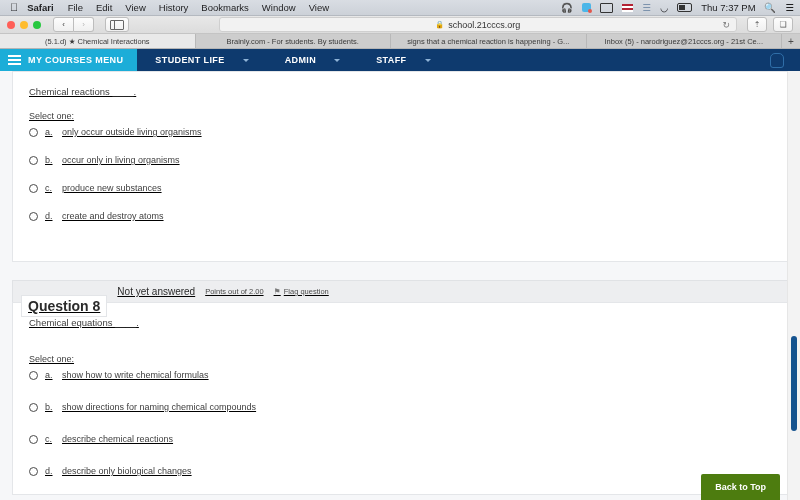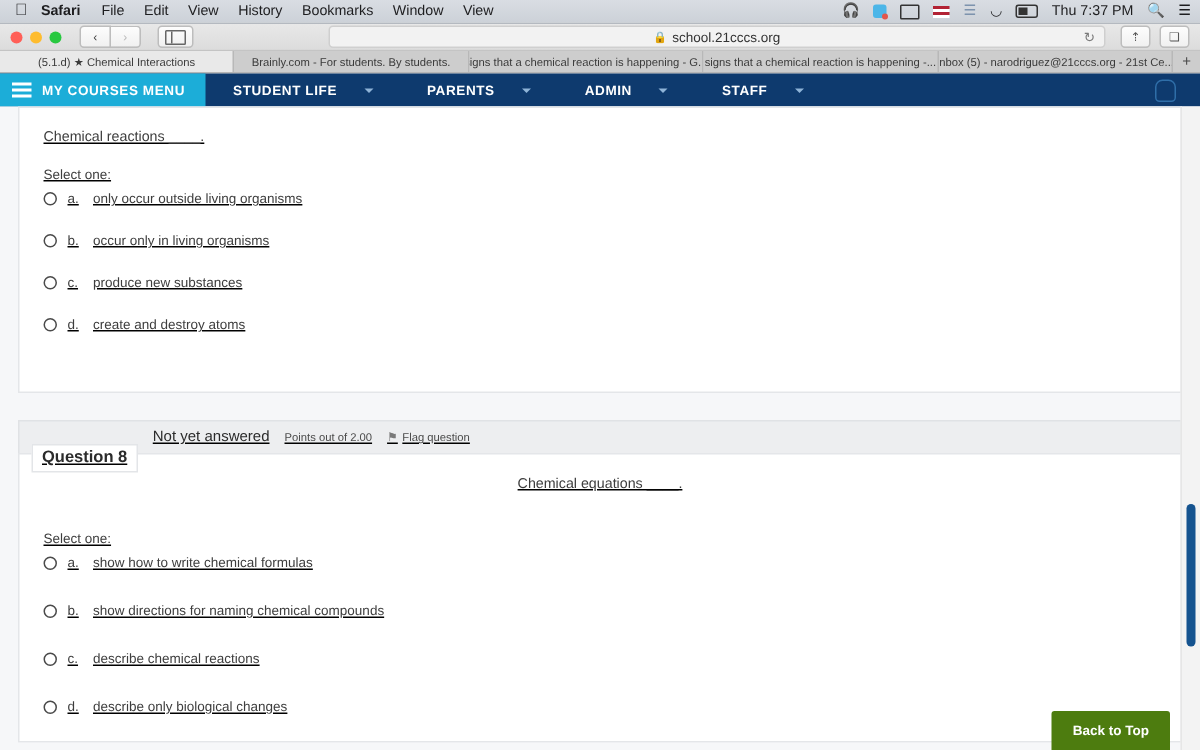--- a/index.html
+++ b/index.html
@@ -235,21 +235,21 @@
     display: flex;
     align-items: center;
     height: 22px;
     padding: 0 8px;
     box-sizing: border-box;
     gap: 10px;
   }
   .qnum {
     background: #ffffff;
     border: 1px solid #e3e5e8;
-    font-size: 11px;
+    font-size: 14px;
     font-weight: bold;
     color: #2b2b2b;
     padding: 3px 6px;
     line-height: 1;
     margin-top: 28px;
   }
   .qstate {
     font-size: 10px;
     color: #2b2b2b;
   }
@@ -361,45 +361,38 @@
   <div class="tab active">
     <span>(5.1.d) ★ Chemical Interactions</span>
   </div>
   <div class="tab">
     <span>Brainly.com - For students. By students.</span>
   </div>
   <div class="tab">
     <span>signs that a chemical reaction is happening - G...</span>
   </div>
   <div class="tab">
-    <span>signs that a chemical reaction is happening -...</span>
-  </div>
-  <div class="tab">
     <span>Inbox (5) - narodriguez@21cccs.org - 21st Ce...</span>
   </div>
   <div class="tabadd">
     <span>+</span>
   </div>
 </div>
 
 <div class="sitenav">
   <div class="courses-menu">
     <span class="hamburger">
         <span></span>
         <span></span>
         <span></span>
       </span>
     <span>MY COURSES MENU</span>
   </div>
   <div class="navitem">
     <span>STUDENT LIFE</span>
-    <span class="caret"></span>
-  </div>
-  <div class="navitem">
-    <span>PARENTS</span>
     <span class="caret"></span>
   </div>
   <div class="navitem">
     <span>ADMIN</span>
     <span class="caret"></span>
   </div>
   <div class="navitem">
     <span>STAFF</span>
     <span class="caret"></span>
   </div>
@@ -449,21 +442,21 @@
         <span class="qnum">Question 8</span>
         <span class="qstate">Not yet answered</span>
         <span class="qpoints">Points out of 2.00</span>
         <span class="qflag">
           <span class="flagicon">⚑</span>
           <span>Flag question</span>
         </span>
       </div>
       <div class="qcard">
         <div class="qbody">
-          <p class="qtext" style="margin-bottom:26px;text-align:center;">Chemical equations ____.</p>
+          <p class="qtext" style="margin-bottom:26px;">Chemical equations ____.</p>
           <p class="selectone">Select one:</p>
           <ul class="answers">
             <li class="answer" style="margin-bottom:22px;">
               <span class="radio"></span>
               <span class="alabel">a.</span>
               <span class="atext">show how to write chemical formulas</span>
             </li>
             <li class="answer" style="margin-bottom:22px;">
               <span class="radio"></span>
               <span class="alabel">b.</span>

